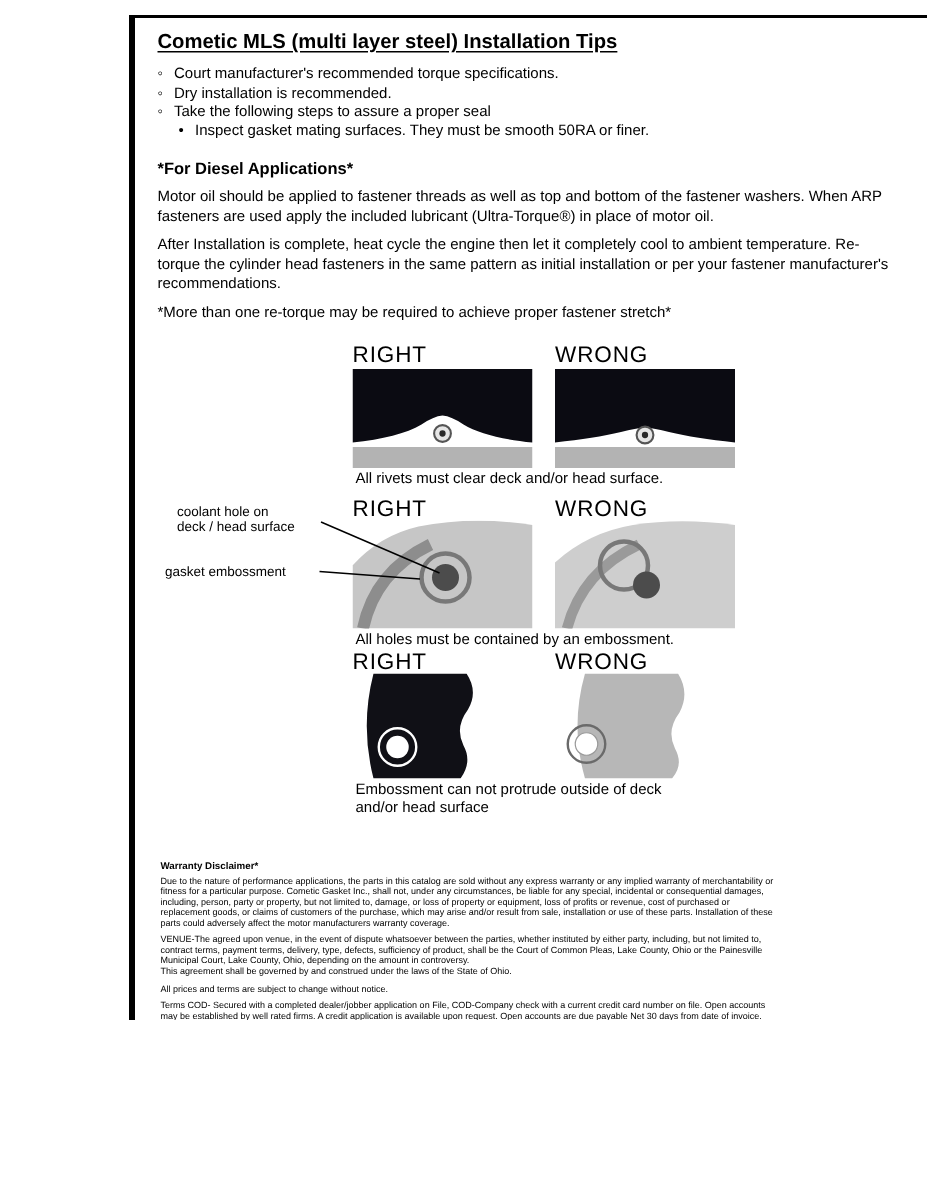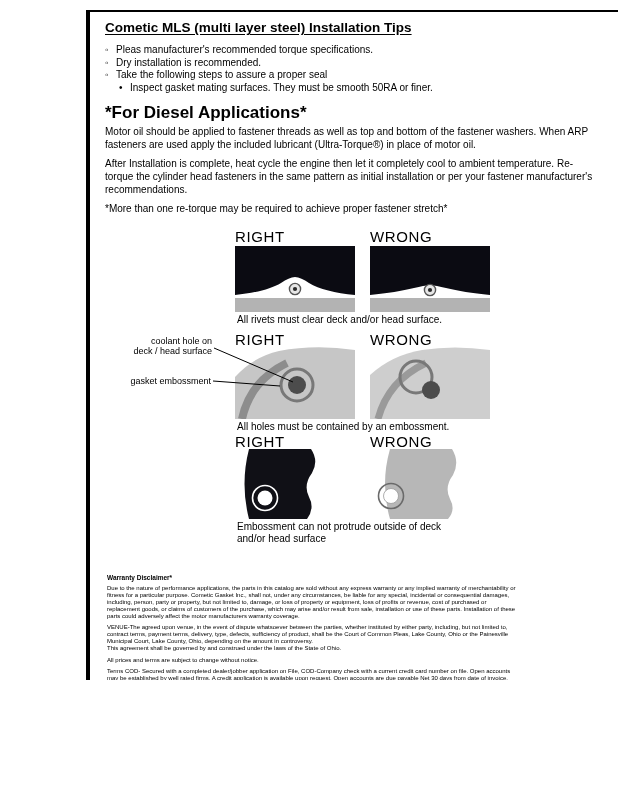--- a/index.html
+++ b/index.html
@@ -9,52 +9,52 @@
   .rule-left{position:absolute;left:86px;top:10px;width:4px;bottom:0;background:#000;}
 
   .content{position:absolute;left:105px;top:20px;width:495px;}
   .title{margin:0 0 8px 0;font-size:13.5px;line-height:16px;font-weight:bold;
          text-decoration:underline;text-underline-offset:2px;}
   .tips{list-style:none;margin:0;padding:0;}
   .tip{position:relative;padding-left:11px;font-size:10px;line-height:12.5px;}
   .tip::before{content:"\25E6";position:absolute;left:0;top:0;}
   .tip.sub{margin-left:14px;}
   .tip.sub::before{content:"\2022";}
-  .diesel-h{margin:12px 0 5px 0;font-size:17px;line-height:14px;font-weight:bold;}
+  .diesel-h{margin:12px 0 5px 0;font-size:11px;line-height:14px;font-weight:bold;}
   .para{margin:0 0 6px 0;font-size:10px;line-height:13px;width:488px;}
   .note{margin-bottom:0;}
 
   .diagrams{position:absolute;left:90px;top:230px;width:528px;height:322px;}
   .dg-label{position:absolute;width:120px;text-align:left;font-size:15px;
             letter-spacing:0.6px;line-height:14px;}
   .fig{position:absolute;width:120px;}
   .fig svg{display:block;}
   .caption{position:absolute;font-size:10px;line-height:12px;}
-  .side-label{position:absolute;font-size:9px;line-height:10px;text-align:right;}
+  .side-label{position:absolute;font-size:9px;line-height:10px;}
   .side-label span{display:block;}
   .connectors{position:absolute;left:0;top:0;pointer-events:none;}
 
   .disclaimer{position:absolute;left:107px;top:574px;width:410px;}
   .disc-h{font-size:6.5px;font-weight:bold;line-height:8px;margin-bottom:3px;}
   .disclaimer p{margin:0 0 4.5px 0;font-size:6px;line-height:6.9px;}
   .disclaimer p.tight{margin-bottom:0.5px;}
 
   .doc-code{position:absolute;left:447px;top:756px;font-size:13px;letter-spacing:0.3px;}
 </style>
 </head>
 <body>
 
 <div class="page">
   <div class="rule-top"></div>
   <div class="rule-left"></div>
 
   <div class="content">
     <h1 class="title">Cometic MLS (multi layer steel) Installation Tips</h1>
     <ul class="tips">
-      <li class="tip">Pleas manufacturer's recommended torque specifications.</li>
+      <li class="tip">Court manufacturer's recommended torque specifications.</li>
       <li class="tip">Dry installation is recommended.</li>
       <li class="tip">Take the following steps to assure a proper seal</li>
       <li class="tip sub">Inspect gasket mating surfaces.  They must be smooth 50RA or finer.</li>
     </ul>
     <h2 class="diesel-h">*For Diesel Applications*</h2>
     <p class="para">Motor oil should be applied to fastener threads as well as top and bottom of the fastener washers. When ARP fasteners are used apply the included lubricant (Ultra-Torque®) in place of motor oil.</p>
     <p class="para">After Installation is complete, heat cycle the engine then let it completely cool to ambient temperature. Re-torque the cylinder head fasteners in the same pattern as initial installation or per your fastener manufacturer's recommendations.</p>
     <p class="para note">*More than one re-torque may be required to achieve proper fastener stretch*</p>
   </div>
 

